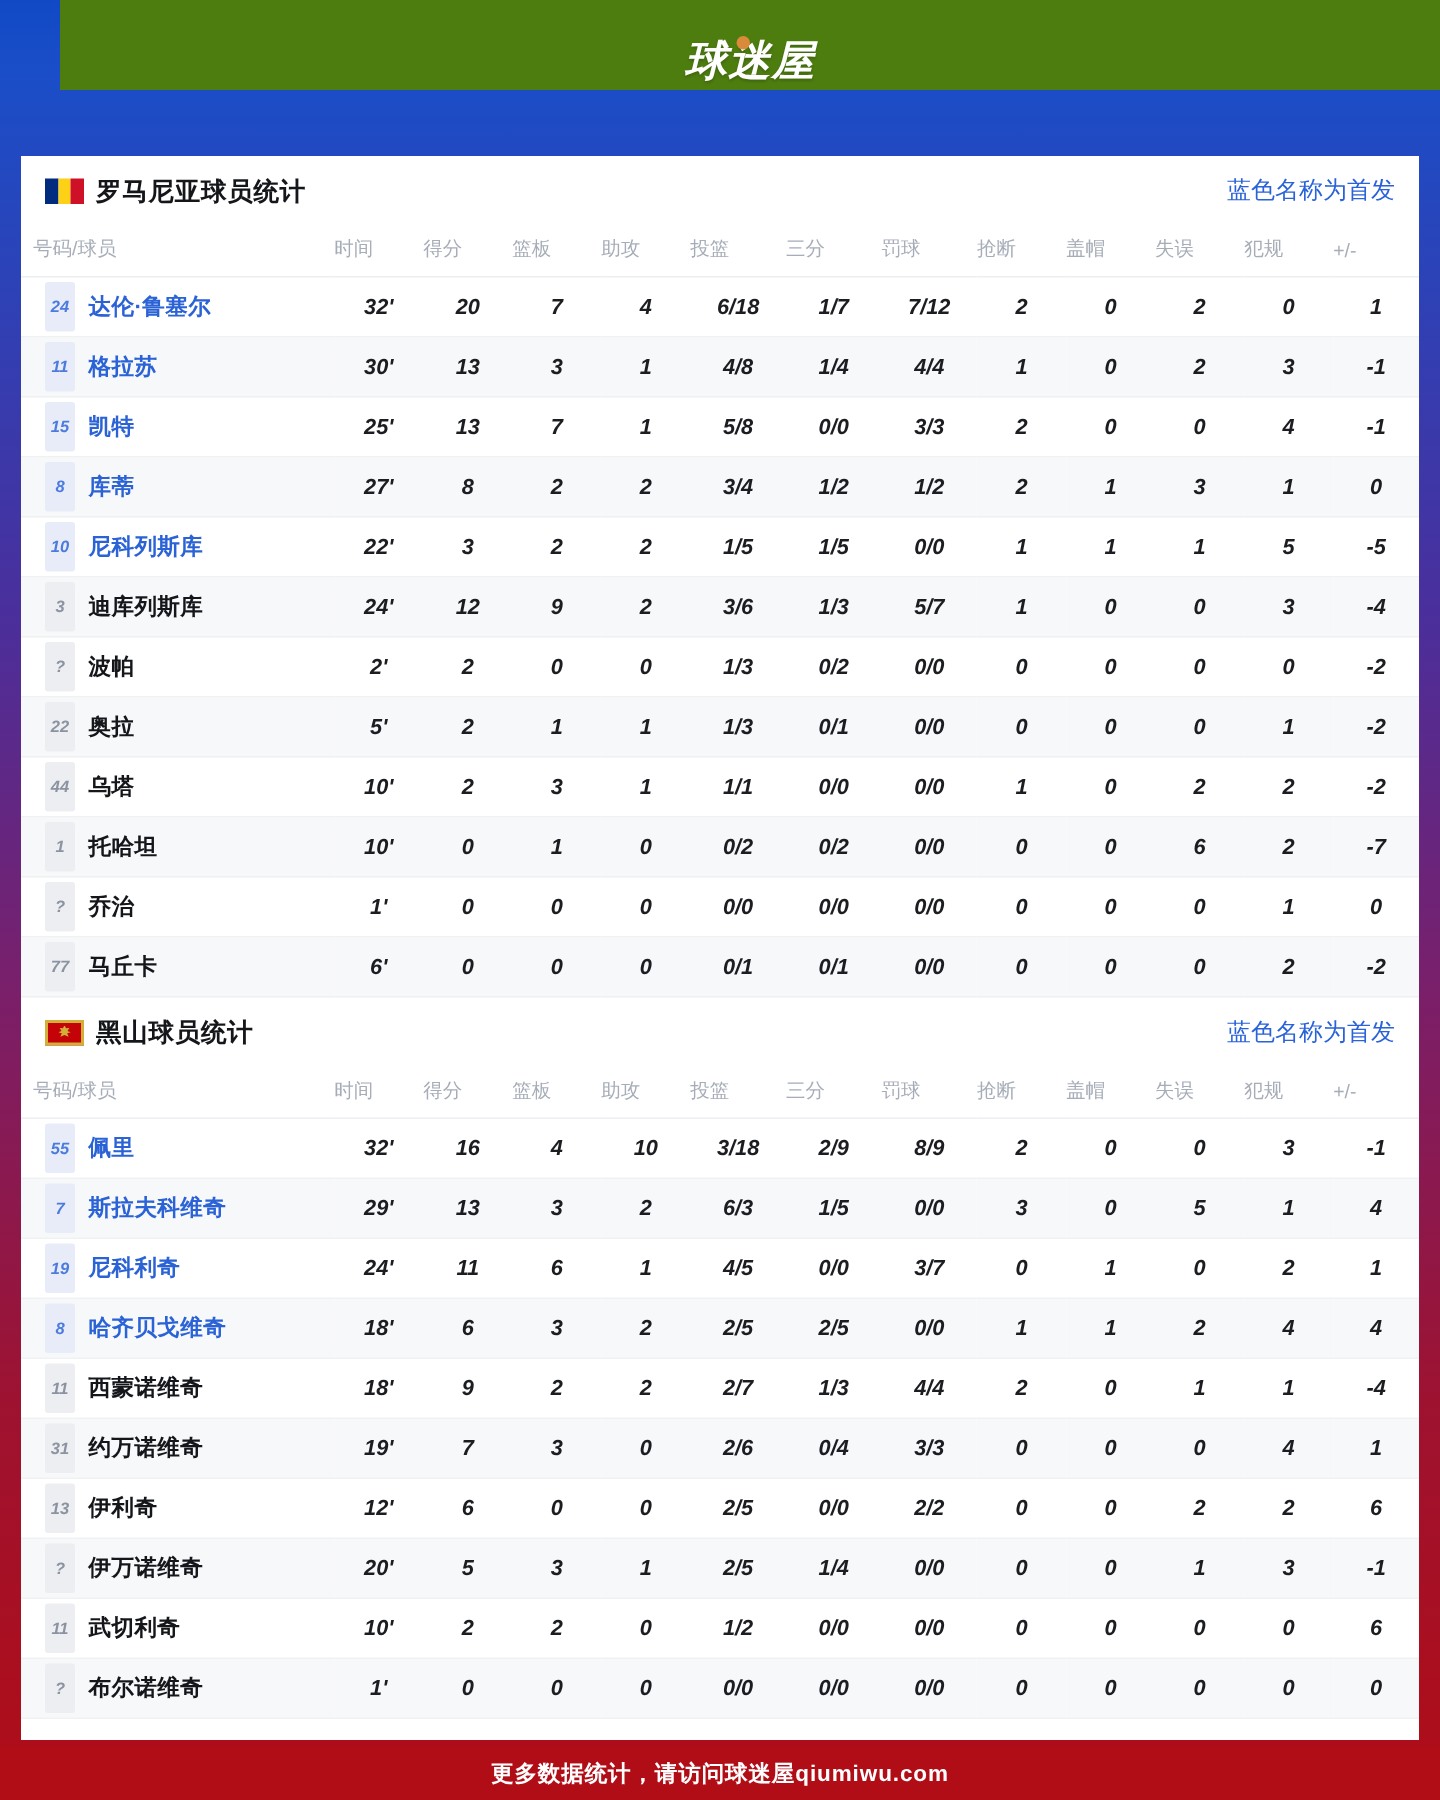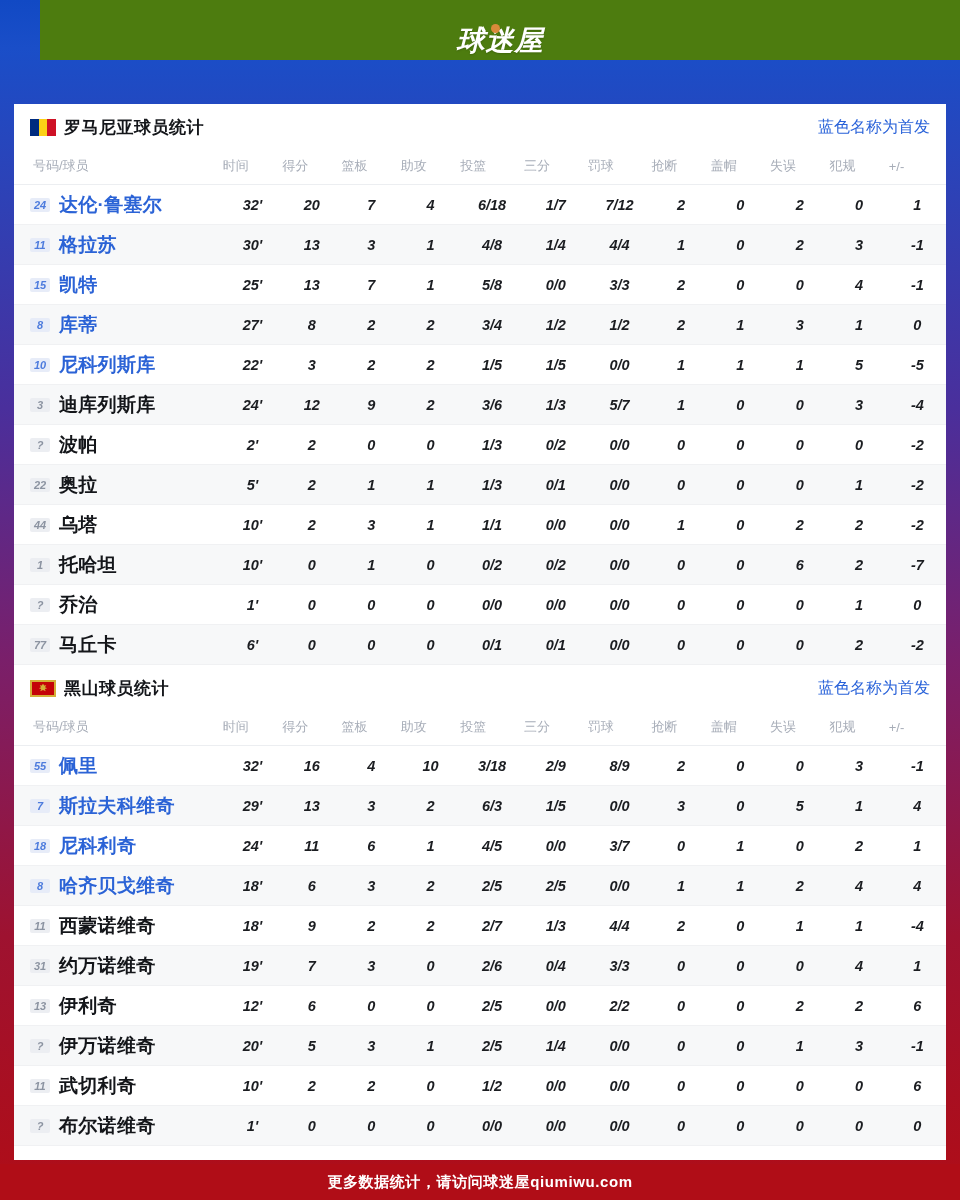--- a/index.html
+++ b/index.html
@@ -75,43 +75,43 @@
     clip-path: polygon(50% 0%, 62% 22%, 86% 20%, 72% 42%, 96% 52%, 70% 60%, 80% 86%, 50% 72%, 20% 86%, 30% 60%, 4% 52%, 28% 42%, 14% 20%, 38% 22%);
   }
 
   
   table { width: 100%; border-collapse: collapse; table-layout: fixed; }
   thead th {
     font-size: 13px; font-weight: normal; color: #a7adb8;
     padding: 7px 0 9px 0; text-align: left;
     border-bottom: 1px solid #eceef1;
   }
-  thead th.col-name { text-align: left; padding-left: 19px; }
+  thead th.col-name { text-align: left; padding-left: 8px; }
 
   tbody td {
     height: 40px;
     font-size: 14.5px; color: #1b1d21;
     text-align: center; font-style: italic; font-weight: bold;
     border-bottom: 1px solid #f0f1f3;
     white-space: nowrap;
   }
   tbody tr:nth-child(even) { background: #f7f8f9; }
   tbody td.col-name {
     text-align: left; padding-left: 16px;
     font-style: normal;
   }
   .pname-wrap { display: flex; align-items: center; gap: 9px; }
   .jersey {
     display: inline-flex; align-items: center; justify-content: center;
-    min-width: 20px; height: 14px; padding: 0 3px;
+    min-width: 20px; height: 33px; padding: 0 3px;
     background: #eceef2; color: #8b93a1;
     font-size: 11px; font-weight: bold; font-style: italic;
     border-radius: 2px;
   }
-  .pname { font-size: 19px; font-weight: bold; color: #14161a; letter-spacing: .3px; }
+  .pname { font-size: 15px; font-weight: bold; color: #14161a; letter-spacing: .3px; }
   tr.starter .pname { color: #2b63d6; }
   tr.starter .jersey { color: #4d7bdd; background: #e7ecf8; }
 
   
   col.c-name { width: 190px; }
   col.c-stat { width: 54px; }
   col.c-split { width: 58px; }
   col.c-pm { width: 52px; }
 
   
@@ -503,21 +503,21 @@
               <td>0/0</td>
               <td>3</td>
               <td>0</td>
               <td>5</td>
               <td>1</td>
               <td>4</td>
             </tr>
             <tr class="starter">
               <td class="col-name">
                 <div class="pname-wrap">
-                  <span class="jersey">18</span>
+                  <span class="jersey">19</span>
                   <span class="pname">尼科利奇</span>
                 </div>
               </td>
               <td>24'</td>
               <td>11</td>
               <td>6</td>
               <td>1</td>
               <td>4/5</td>
               <td>0/0</td>
               <td>3/7</td>

